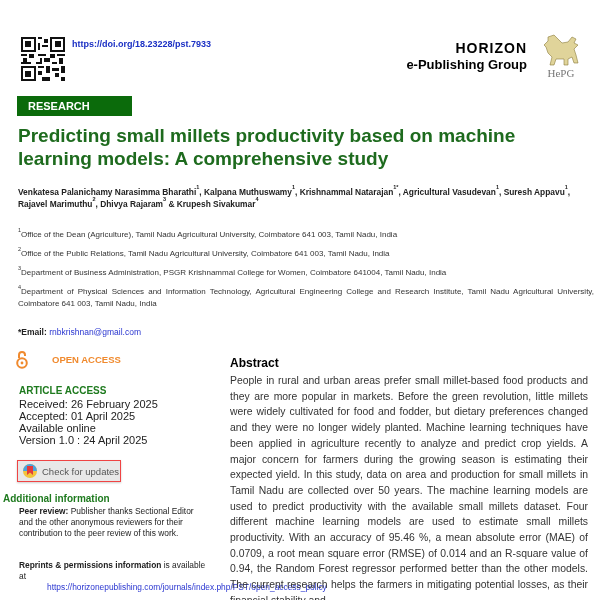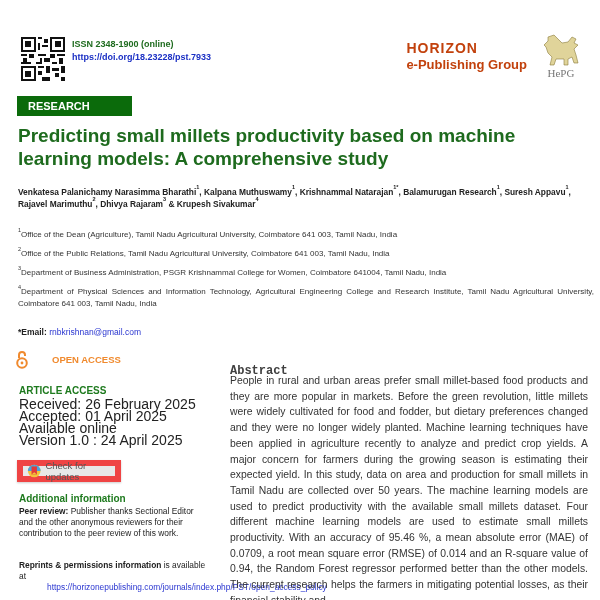--- a/index.html
+++ b/index.html
@@ -6,47 +6,47 @@
   body {
     width: 600px; height: 600px; overflow: hidden; background: #ffffff;
     font-family: "Liberation Sans", sans-serif; color: #222; position: relative;
   }
   .abs { position: absolute; }
   
   .qr { left: 21px; top: 37px; width: 44px; height: 44px; }
   .journal { left: 72px; top: 38px; font-size: 9px; line-height: 12.5px; font-weight: bold; }
   .journal .g { color: #1e6b1e; }
   .journal .b { color: #1a2fc4; }
-  .horizon { right: 73px; top: 40px; color: #c2410c; font-weight: bold; }
+  .horizon { right: 73px; top: 40px; text-align: right; color: #000000; font-weight: bold; }
   .horizon .h1 { font-size: 14px; letter-spacing: 1px; line-height: 16px; }
   .horizon .h2 { font-size: 13px; line-height: 18px; }
   .logo { left: 538px; top: 33px; width: 46px; height: 48px; }
   .badge { left: 17px; top: 96px; width: 115px; height: 20px; background: #0b6b0b; color: #fff;
            font-size: 11px; font-weight: bold; line-height: 20px; padding-left: 11px; box-sizing: border-box; }
   .title { left: 18px; top: 124px; width: 570px; color: #1e6b1e; font-weight: bold; font-size: 19px; line-height: 23px; }
   .authors { left: 18px; top: 186px; width: 575px; font-size: 8.4px; line-height: 12px; font-weight: bold; color: #222; }
   .affil { left: 18px; width: 576px; font-size: 8px; line-height: 11.5px; color: #333; }
   .affil.j { text-align: justify; }
   sup { font-size: 5.5px; vertical-align: top; line-height: 0; position: relative; top: 1px; }
   
   .email { left: 18px; top: 327px; font-size: 8.5px; color: #222; font-weight: bold; }
   .email a { color: #2a36d0; font-weight: normal; text-decoration: none; }
   .oa { left: 16px; top: 350px; display: flex; align-items: center; }
   .oa span.t { color: #f08a2e; font-weight: bold; font-size: 9.5px; margin-left: 24px; }
   .hist-h { left: 19px; top: 385px; color: #1e7a1e; font-weight: bold; font-size: 10px; }
-  .hist { left: 19px; top: 398px; font-size: 14px; line-height: 12px; color: #222; }
-  .cfu { left: 17px; top: 460px; width: 104px; height: 22px; background: #e8e8e8; border: 6px solid #ef4444;
+  .hist { left: 19px; top: 398px; font-size: 11px; line-height: 12px; color: #222; }
+  .cfu { left: 17px; top: 460px; width: 104px; height: 22px; background: #e8e8e8; border: 1px solid #ef4444;
          box-shadow: 0 1px 2px rgba(0,0,0,0.2); display: flex; align-items: center; box-sizing: border-box; }
   .cfu .lbl { font-size: 9.5px; color: #555; margin-left: 4px; }
-  .add-h { left: 19px; top: 493px; color: #1e7a1e; font-weight: bold; font-size: 10px; }
+  .add-h { left: 3px; top: 493px; color: #1e7a1e; font-weight: bold; font-size: 10px; }
   .peer { left: 19px; top: 506px; width: 180px; font-size: 8.4px; line-height: 11px; color: #222; }
   .reprint { left: 19px; top: 560px; width: 190px; font-size: 8.4px; line-height: 11px; color: #222; }
   .reprint a { color: #2a36d0; text-decoration: none; padding-left: 28px; }
   
-  .abs-h { left: 230px; top: 364px; color: #404040; font-weight: bold; font-size: 12px; font-family: Liberation Mono, monospace; }
+  .abs-h { left: 230px; top: 356px; color: #000000; font-weight: bold; font-size: 12px; }
   .abs-body { left: 230px; top: 373px; width: 358px; font-size: 10.4px; line-height: 15.7px; text-align: justify; color: #333; }
 </style>
 </head>
 <body>
 
 <svg class="abs qr" viewBox="0 0 21 21" shape-rendering="crispEdges">
   <rect width="21" height="21" fill="#fff"></rect>
   <g fill="#111">
     <rect x="0" y="0" width="7" height="1"></rect>
       <rect x="0" y="6" width="7" height="1"></rect>
@@ -84,21 +84,20 @@
       <rect x="8" y="16" width="2" height="2"></rect>
       <rect x="10" y="19" width="4" height="2"></rect>
     <rect x="15" y="15" width="3" height="1"></rect>
       <rect x="19" y="14" width="2" height="3"></rect>
       <rect x="16" y="17" width="2" height="2"></rect>
       <rect x="19" y="19" width="2" height="2"></rect>
   </g>
 </svg>
 
 <div class="abs journal">
-  <div class="g">ISSN 2348-1900 (online)</div>
   <div class="b">https://doi.org/18.23228/pst.7933</div>
 </div>
 
 <div class="abs horizon">
   <div class="h1">HORIZON</div>
   <div class="h2">e-Publishing Group</div>
 </div>
 
 <svg class="abs logo" viewBox="0 0 46 48">
   <path d="M10 4 L16 2 L20 6 L24 10 L30 9 L34 4 L38 6 L36 10 L40 12 L36 16 L38 22 L40 30 L36 30 L34 24 L30 26 L30 32 L26 32 L26 26 L18 26 L16 32 L12 32 L14 24 L10 20 L8 14 L6 12 L10 8 Z" fill="#e0d49a" stroke="#8a7a3a" stroke-width="0.6"></path>
@@ -106,21 +105,21 @@
 </svg>
 
 <div class="abs badge">RESEARCH ARTICLE</div>
 
 <div class="abs title">Predicting small millets productivity based on machine learning models: A comprehensive study</div>
 
 <div class="abs authors">
   <span>Venkatesa Palanichamy Narasimma Bharathi</span><sup>1</sup>,
   <span>Kalpana Muthuswamy</span><sup>1</sup>,
   <span>Krishnammal Natarajan</span><sup>1*</sup>,
-  <span>Balamurugan Research</span><sup>1</sup>,
+  <span>Agricultural Vasudevan</span><sup>1</sup>,
   <span>Suresh Appavu</span><sup>1</sup>,<br>
   <span>Rajavel Marimuthu</span><sup>2</sup>,
   <span>Dhivya Rajaram</span><sup>3</sup> &amp;
   <span>Krupesh Sivakumar</span><sup>4</sup>
 </div>
 
 <div class="abs affil" style="top:229px"><sup>1</sup><span>Office of the Dean (Agriculture), Tamil Nadu Agricultural University, Coimbatore 641 003, Tamil Nadu, India</span></div>
 <div class="abs affil" style="top:248px"><sup>2</sup><span>Office of the Public Relations, Tamil Nadu Agricultural University, Coimbatore 641 003, Tamil Nadu, India</span></div>
 <div class="abs affil" style="top:267px"><sup>3</sup><span>Department of Business Administration, PSGR Krishnammal College for Women, Coimbatore 641004, Tamil Nadu, India</span></div>
 <div class="abs affil j" style="top:286px"><sup>4</sup><span>Department of Physical Sciences and Information Technology, Agricultural Engineering College and Research Institute, Tamil Nadu Agricultural University, Coimbatore 641 003, Tamil Nadu, India</span></div>

